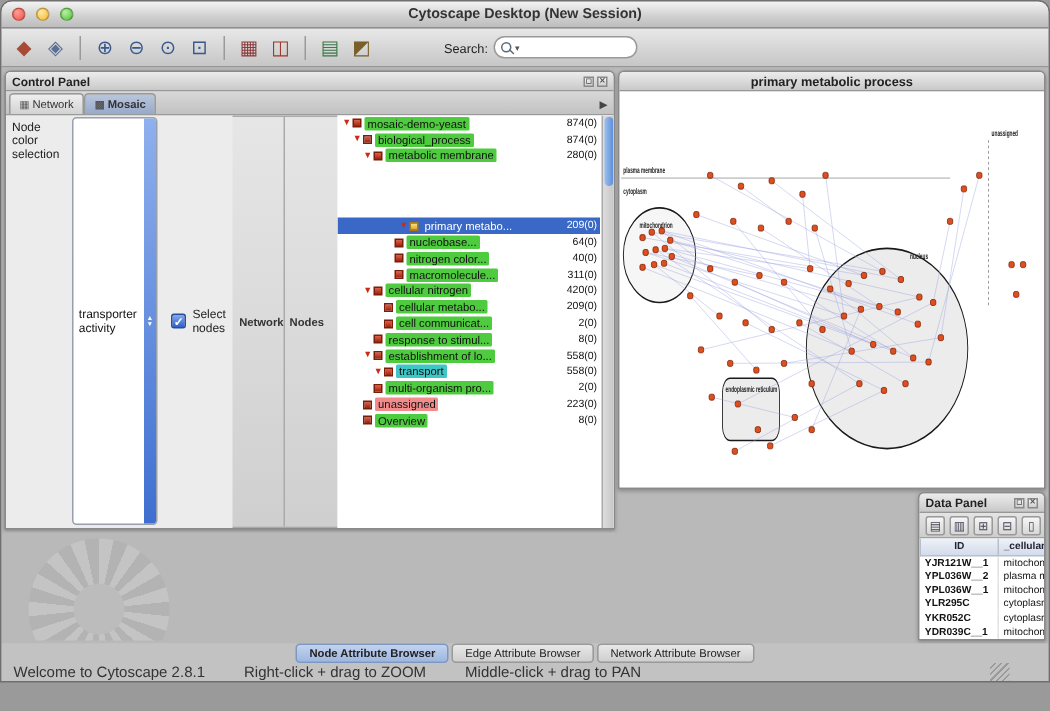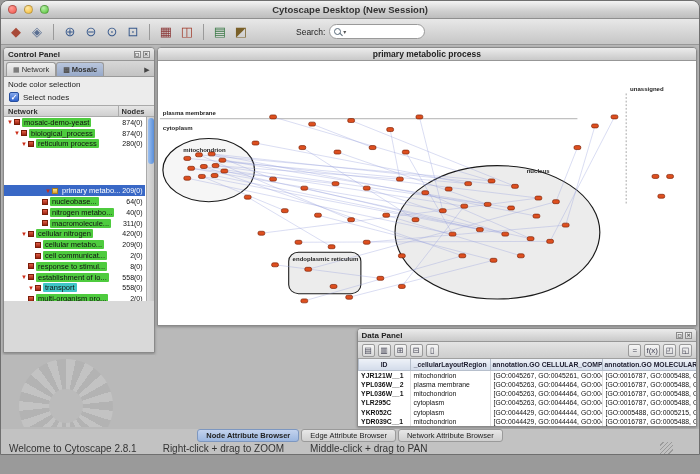--- a/index.html
+++ b/index.html
@@ -49,21 +49,21 @@
   
   .control-panel { flex:0 0 306px; }
   .cp-tabs { flex:0 0 16px; display:flex; align-items:flex-end; background:linear-gradient(#d8d8d8,#c2c2c2);
              border-bottom:1px solid #9a9a9a; padding:1px 2px 0; }
   .cp-tab { height:14px; display:flex; align-items:center; gap:2px; font-size:7.5px; padding:0 6px;
             border:1px solid #9a9a9a; border-bottom:none; border-radius:3px 3px 0 0;
             background:linear-gradient(#efefef,#d2d2d2); color:#333; }
   .cp-tab.sel { background:linear-gradient(#b9c6dd,#97a9c9); font-weight:bold; }
   .cp-tab .ticon { font-size:7px; color:#555; }
   .tab-ovf { margin-left:auto; font-size:7px; color:#444; padding:0 2px 2px; }
-  .cp-body { flex:1; background:#ececec; display:flex; flex-direction:column; min-height:0; }
+  .cp-body { flex:1; background:#ececec; display:flex; flex-direction:row; min-height:0; }
   .cp-label { font-size:8px; color:#222; padding:3px 4px 1px; }
   .combo { margin:1px 4px 2px; flex:0 0 15px; background:#fff; border:1px solid #97a0ac; border-radius:3px;
            display:flex; align-items:center; font-size:8px; padding-left:4px; color:#111; }
   .combo-cap { margin-left:auto; width:13px; align-self:stretch; background:linear-gradient(#8fb0ee,#3e6fd0);
                border-radius:0 2px 2px 0; display:flex; flex-direction:column; align-items:center; justify-content:center;
                color:#fff; font-size:4.5px; line-height:4px; }
   .chk-row { display:flex; align-items:center; gap:4px; padding:2px 5px 3px; font-size:8px; color:#222; }
   .cb { width:10px; height:10px; flex:0 0 10px; background:linear-gradient(#86a9ec,#2f62cc); border:1px solid #274f9e;
         border-radius:2px; color:#fff; font-size:8px; line-height:9px; text-align:center; font-weight:bold; }
   .tree-header { flex:0 0 12px; display:flex; align-items:center; background:linear-gradient(#e6e6e6,#cfcfcf);
@@ -186,20 +186,27 @@
               <span>Network</span>
             </span>
             <span class="cp-tab sel">
               <span class="ticon">▩</span>
               <span>Mosaic</span>
             </span>
             <span class="tab-ovf">▶</span>
         </div>
         <div class="cp-body">
           <div class="cp-label">Node color selection</div>
+          <div class="combo">
+            <span>transporter activity</span>
+            <span class="combo-cap">
+                <span>▲</span>
+                <span>▼</span>
+              </span>
+          </div>
           <div class="chk-row">
             <span class="cb">✓</span>
             <span>Select nodes</span>
           </div>
           <div class="tree-header">
             <span>Network</span>
             <span class="th-nodes">Nodes</span>
           </div>
           <div class="tree">
             <div class="scroll-track">
@@ -213,39 +220,39 @@
               </div>
               <div class="trow" style="padding-left: 9px;">
                 <span class="tri">▼</span>
                 <span class="chip"></span>
                 <span class="tlabel" style="background: rgb(78, 203, 62);">biological_process</span>
                 <span class="tcount">874(0)</span>
               </div>
               <div class="trow" style="padding-left: 16px;">
                 <span class="tri">▼</span>
                 <span class="chip"></span>
-                <span class="tlabel" style="background: rgb(78, 203, 62);">reticulum process</span>
+                <span class="tlabel" style="background: rgb(78, 203, 62);">metabolic membrane</span>
                 <span class="tcount">280(0)</span>
               </div>
               <div class="trow sel" style="padding-left: 40px; margin-top: 36px;">
                 <span class="tri">▼</span>
                 <span class="chip"></span>
                 <span class="tlabel">primary metabo...</span>
                 <span class="tcount">209(0)</span>
               </div>
               <div class="trow" style="padding-left: 30px;">
                 <span class="leafpad"></span>
                 <span class="chip"></span>
                 <span class="tlabel" style="background: rgb(78, 203, 62);">nucleobase...</span>
                 <span class="tcount">64(0)</span>
               </div>
               <div class="trow" style="padding-left: 30px;">
                 <span class="leafpad"></span>
                 <span class="chip"></span>
-                <span class="tlabel" style="background: rgb(78, 203, 62);">nitrogen metabo...</span>
+                <span class="tlabel" style="background: rgb(78, 203, 62);">nitrogen color...</span>
                 <span class="tcount">40(0)</span>
               </div>
               <div class="trow" style="padding-left: 30px;">
                 <span class="leafpad"></span>
                 <span class="chip"></span>
                 <span class="tlabel" style="background: rgb(78, 203, 62);">macromolecule...</span>
                 <span class="tcount">311(0)</span>
               </div>
               <div class="trow" style="padding-left: 16px;">
                 <span class="tri">▼</span>

